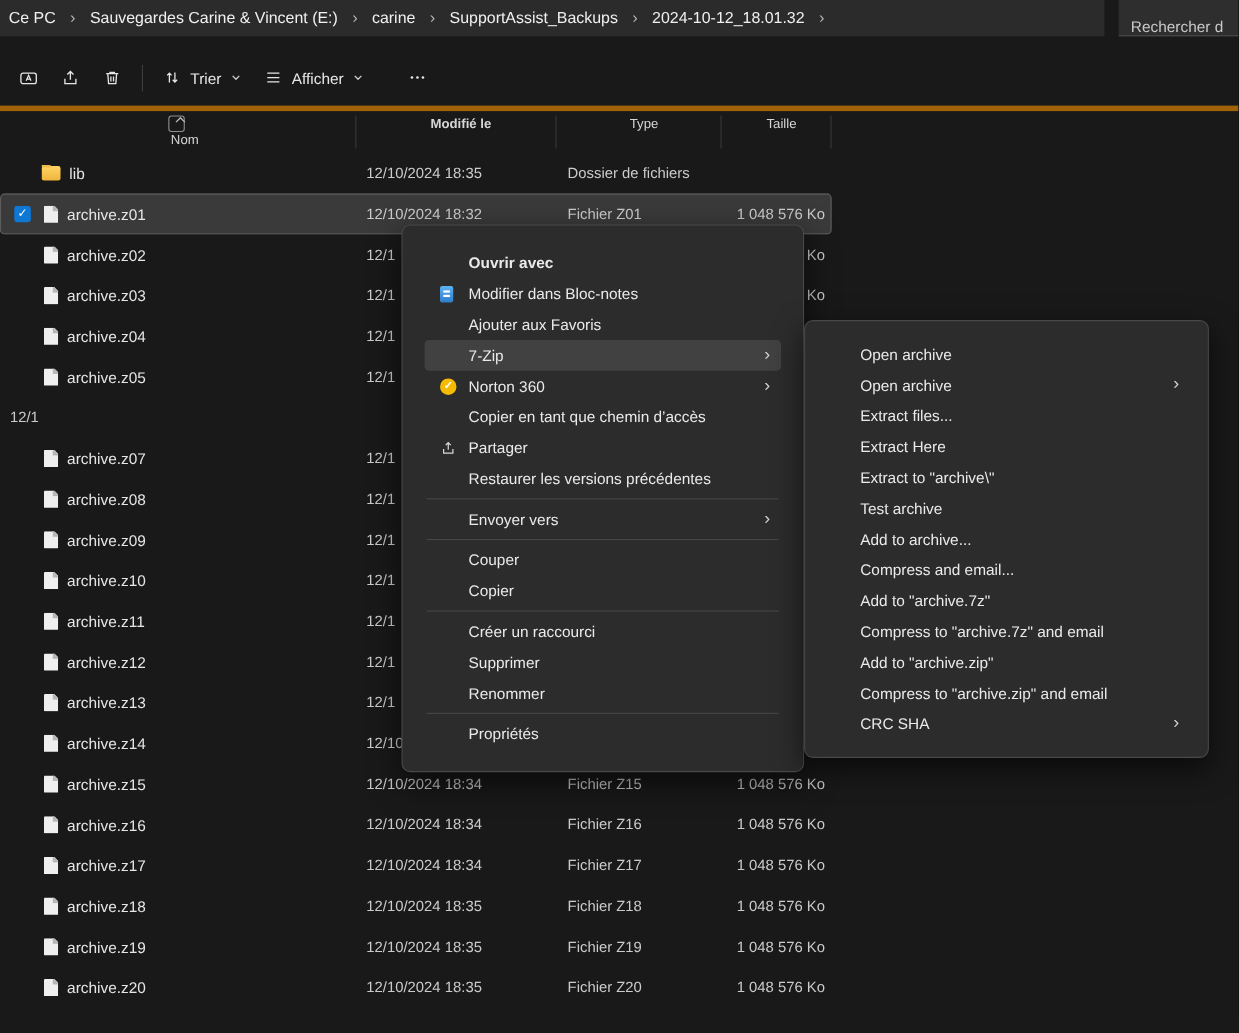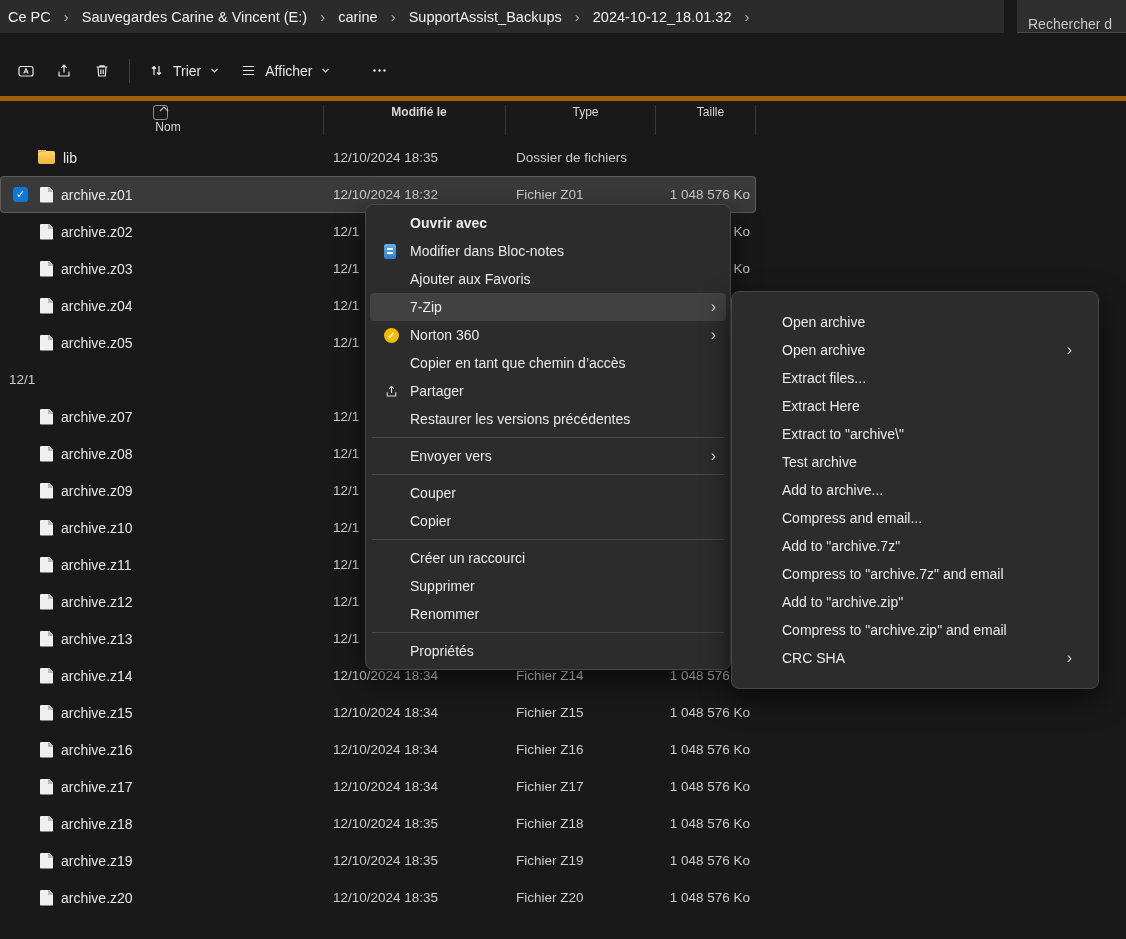--- a/index.html
+++ b/index.html
@@ -94,21 +94,21 @@
     clip-path:polygon(0 0, 68% 0, 100% 26%, 100% 100%, 0 100%);
   }
   .ficon.page-icon::after {
     content:""; position:absolute; top:0; right:0; width:5px; height:5px; background:#b7b7b7;
   }
 
   
   .context-menu {
     position:absolute; left:365px; top:204px; width:366px;
     background:#2c2c2c; border:1px solid #484848; border-radius:8px;
-    padding:4px; box-shadow:0 10px 28px rgba(0,0,0,.6); z-index:20;
+    padding:20px; box-shadow:0 10px 28px rgba(0,0,0,.6); z-index:20;
   }
   .submenu {
     position:absolute; left:731px; top:291px; width:368px;
     background:#2c2c2c; border:1px solid #484848; border-radius:8px;
     padding:16px; box-shadow:0 10px 28px rgba(0,0,0,.6); z-index:21;
   }
   .menu-item {
     height:28px; display:flex; align-items:center; border-radius:4px;
     padding:0 10px 0 14px; color:#eaeaea; white-space:nowrap;
   }

